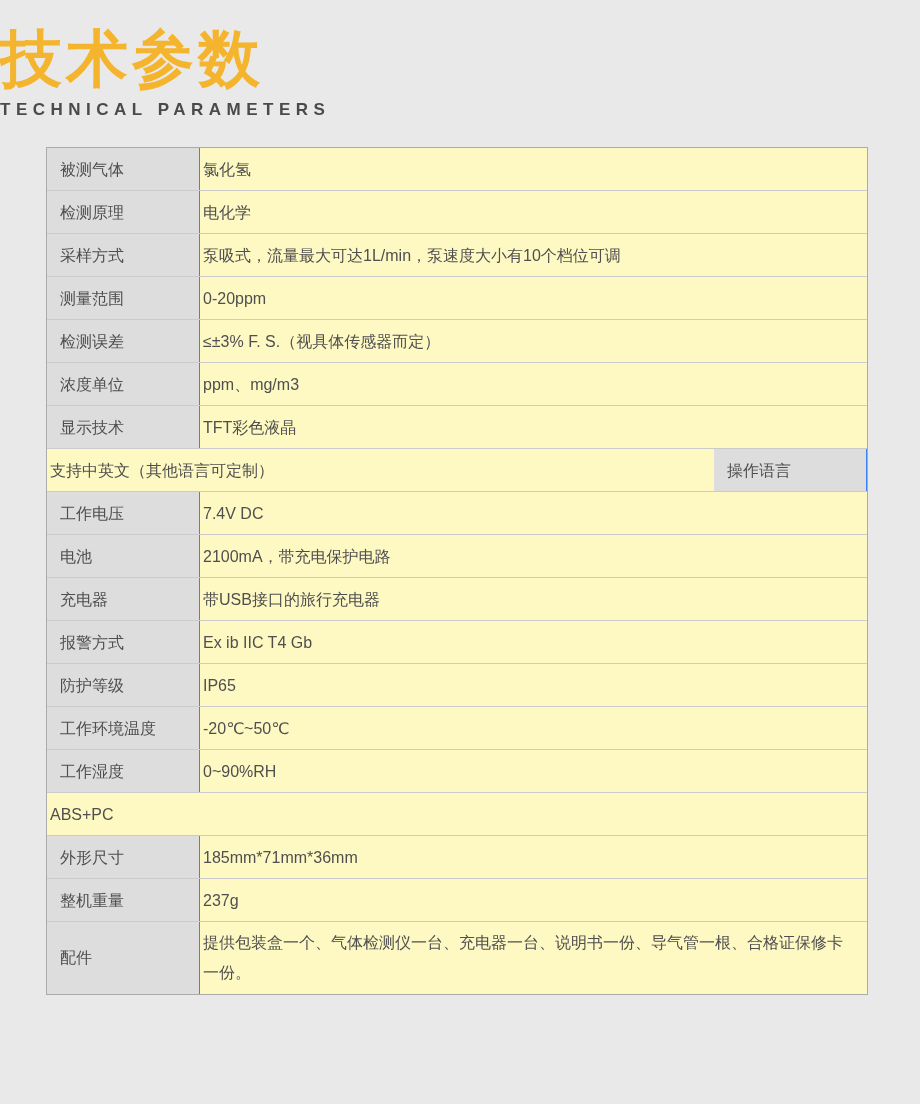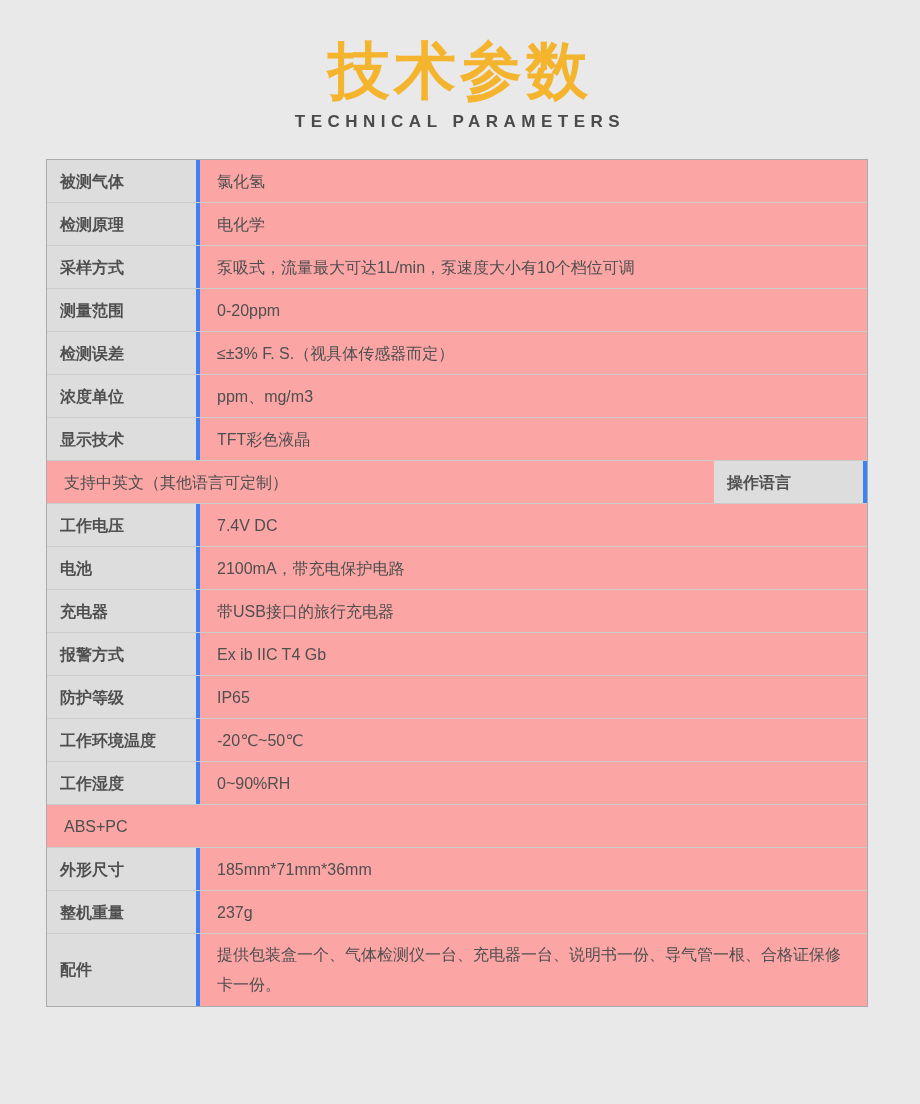--- a/index.html
+++ b/index.html
@@ -8,22 +8,21 @@
   }
   body {
     width: 920px;
     height: 1104px;
     background: #E9E9E9;
     font-family: "Liberation Sans", "DejaVu Sans", sans-serif;
     color: #4F4F4F;
     overflow: hidden;
   }
   .header {
-    text-align: center;
-    padding-top: 36px;
+    padding-top: 24px;
   }
   .title {
     font-size: 62px;
     font-weight: 800;
     color: #F5B42E;
     letter-spacing: 4px;
     line-height: 1.12;
   }
   .subtitle {
     margin-top: 7px;
@@ -51,28 +50,27 @@
     display: flex;
     align-items: center;
     font-size: 16px;
     line-height: 1.85;
     box-sizing: border-box;
   }
   .cell.label {
     width: 153px;
     flex-shrink: 0;
     background: #DDDDDD;
-    border-right: 4px solid #3b82f6;
+    border-right: 1px solid #3b82f6;
     padding: 2px 8px 2px 13px;
-    font-weight: bold;
   }
   .cell.value {
     flex: 1;
-    background: #fca5a5;
-    padding: 6px 16px 6px 17px;
+    background: #fef9c3;
+    padding: 6px 16px 6px 3px;
   }
 </style>
 </head>
 <body>
 
 <div class="header">
   <div class="title">技术参数</div>
   <div class="subtitle">TECHNICAL PARAMETERS</div>
 </div>
 

